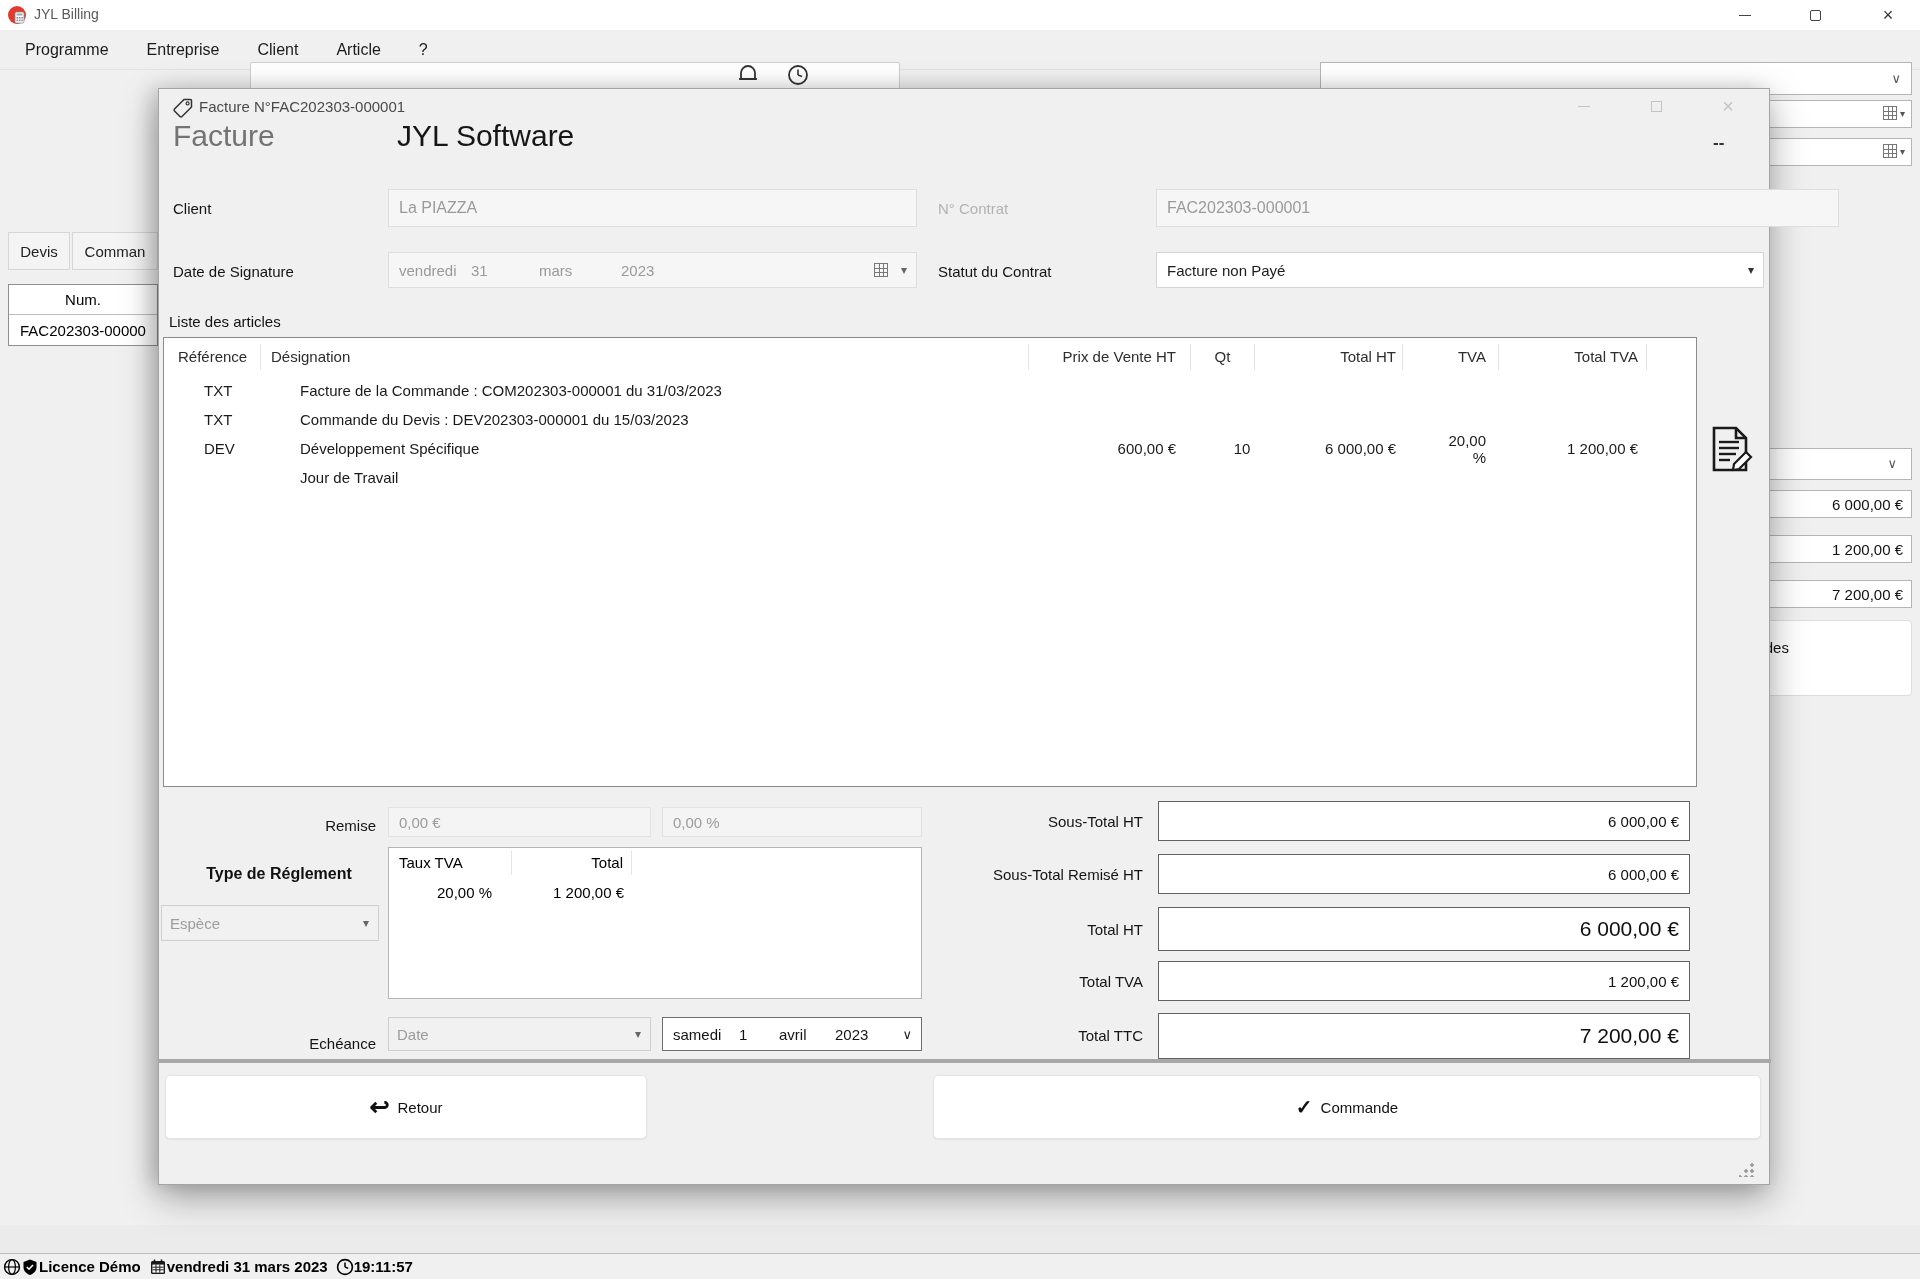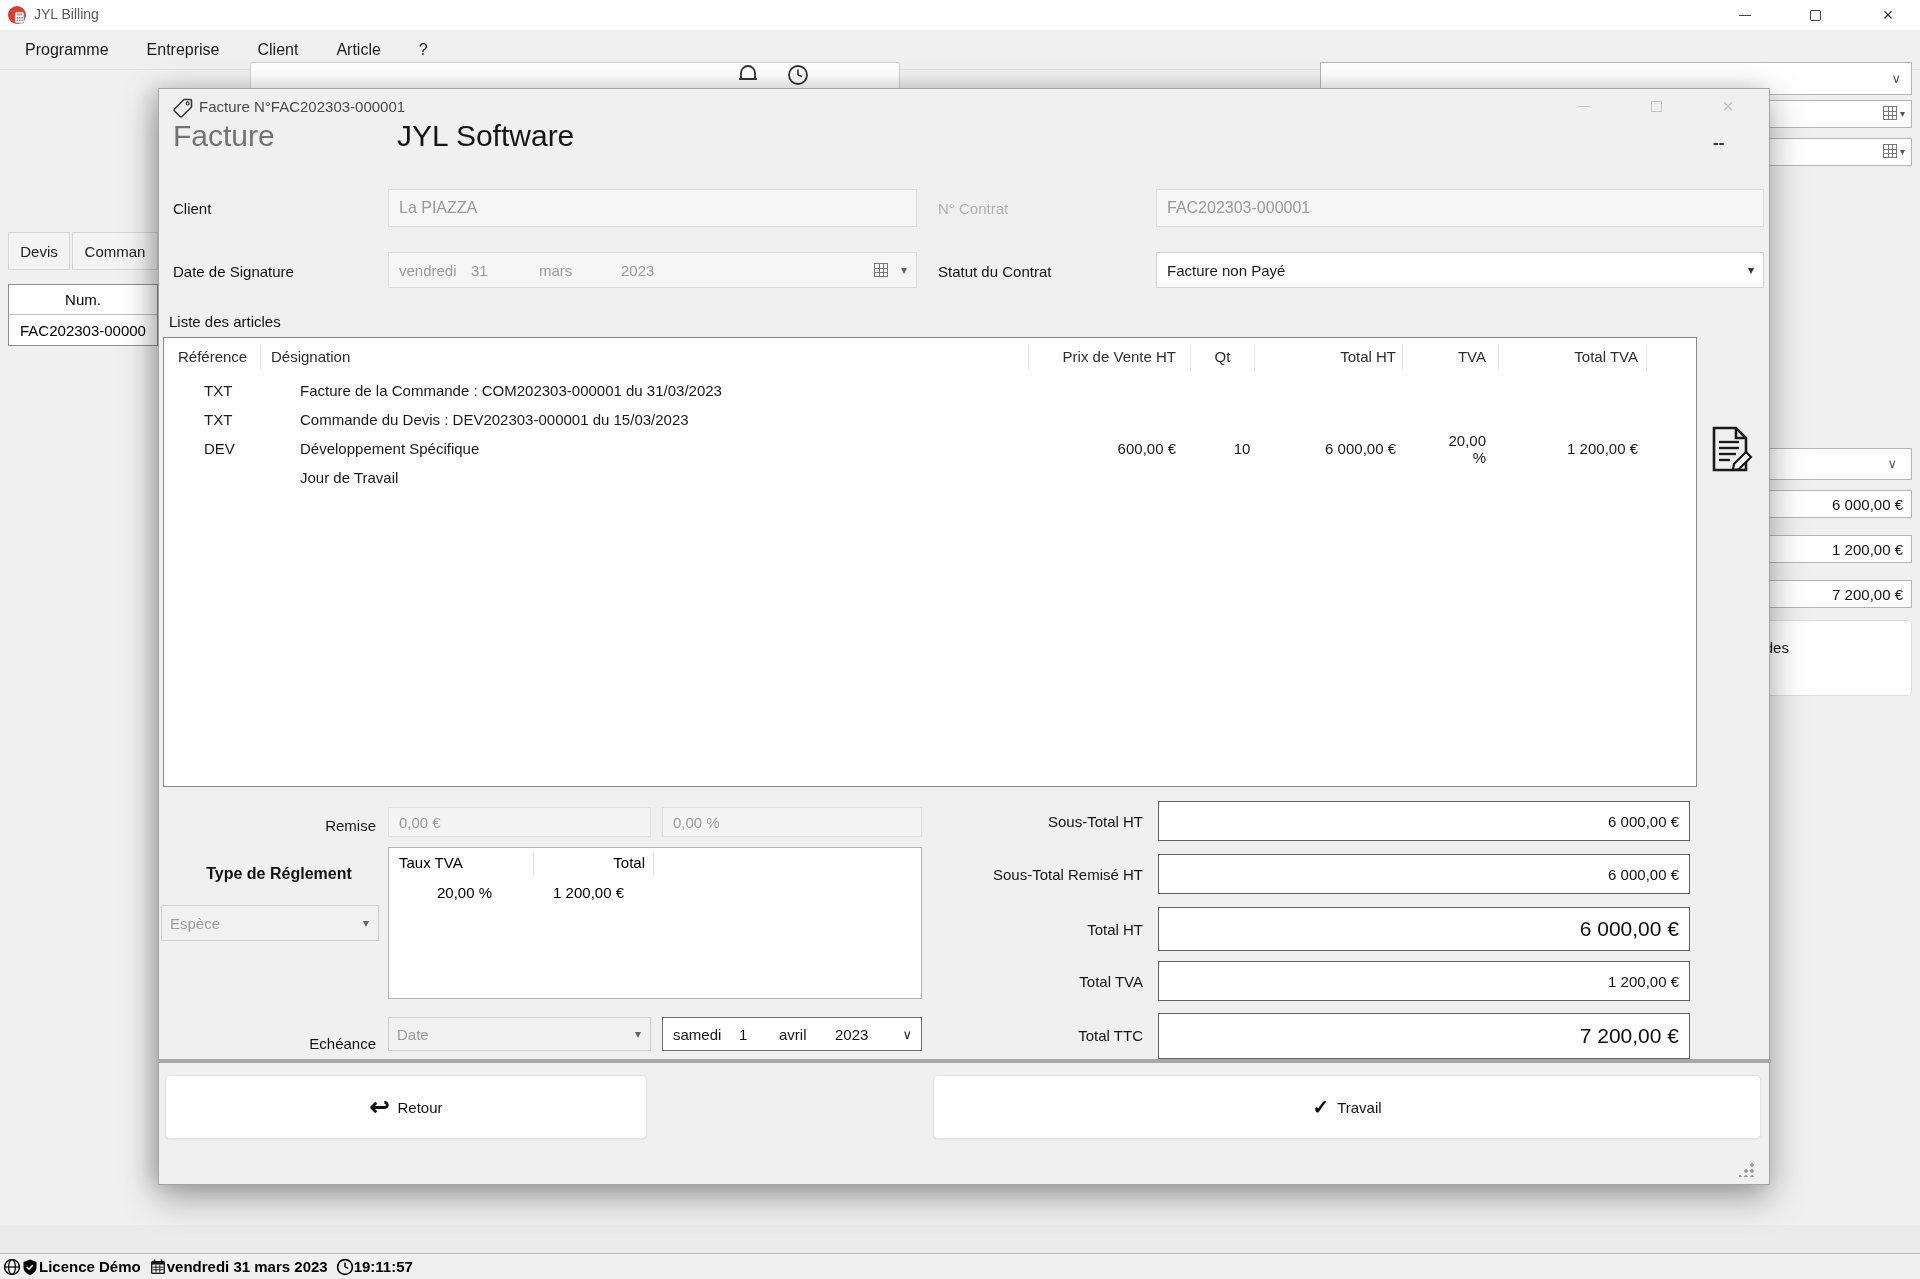--- a/index.html
+++ b/index.html
@@ -88,21 +88,21 @@
   .c-tail { width:50px; }
 
   .edit-ic { left:1547px; top:335px; }
 
   .remise-lbl { left:0; top:728px; width:217px; text-align:right; }
   .inp-sm { background:#f4f4f4; border:1px solid #e2e2e2; color:#9c9c9c; font-size:15px; display:flex; align-items:center; padding-left:10px; position:absolute; }
 
   .pay-lbl { left:20px; top:776px; width:200px; text-align:center; font-size:16px; font-weight:bold; color:#111; }
   .tva-table { left:229px; top:758px; width:534px; height:152px; background:#fff; border:1px solid #b5b5b5; }
   .tva-head { display:flex; height:30px; align-items:center; }
-  .tva-head .t1 { width:145px; padding-left:10px; font-size:15px; border-right:1px solid #e4e4e4; height:24px; line-height:24px; }
+  .tva-head .t1 { width:123px; padding-left:10px; font-size:15px; border-right:1px solid #e4e4e4; height:24px; line-height:24px; }
   .tva-head .t2 { width:120px; text-align:right; padding-right:8px; font-size:15px; border-right:1px solid #e4e4e4; height:24px; line-height:24px; }
   .tva-row { display:flex; height:28px; align-items:center; }
   .tva-row .t1 { width:123px; text-align:right; padding-right:20px; font-size:15px; }
   .tva-row .t2 { width:120px; text-align:right; padding-right:8px; font-size:15px; }
 
   .ech-lbl { left:0; top:946px; width:217px; text-align:right; }
   .date-pick { left:503px; top:928px; width:260px; height:34px; background:#fff; border:1px solid #6f6f6f; color:#141414; font-size:15px; display:flex; align-items:center; padding-left:10px; position:absolute; }
 
   .tot-lbl { width:364px; text-align:right; position:absolute; left:620px; }
   .tot-inp { position:absolute; left:999px; width:532px; background:#fff; border:1px solid #636363; display:flex; align-items:center; justify-content:flex-end; padding-right:10px; font-size:15px; color:#101010; }
@@ -259,21 +259,21 @@
         </div>
     </div>
 
     <div class="abs h-left">Facture</div>
     <div class="abs h-center">JYL Software</div>
     <div class="abs h-right">--</div>
 
     <div class="abs lbl" style="left:14px;top:111px;">Client</div>
     <div class="abs inp-dis" style="left:229px;top:100px;width:529px;height:38px;">La PIAZZA</div>
     <div class="abs lbl-grey" style="left:779px;top:111px;">N° Contrat</div>
-    <div class="abs inp-dis" style="left:997px;top:100px;width:608px;height:38px;">FAC202303-000001</div>
+    <div class="abs inp-dis" style="left:997px;top:100px;width:683px;height:38px;">FAC202303-000001</div>
 
     <div class="abs lbl" style="left:14px;top:174px;">Date de Signature</div>
     <div class="abs inp-dis" style="left:229px;top:163px;width:529px;height:36px;font-size:15px;">
       <span class="dpart" style="width:72px;">vendredi</span>
       <span class="dpart" style="width:68px;">31</span>
       <span class="dpart" style="width:82px;">mars</span>
       <span class="dpart">2023</span>
       <span class="abs" style="right:28px;top:10px;"><span class="grid-ic" style="display:inline-block;"></span></span>
       <span class="darr">▾</span>
     </div>
@@ -398,19 +398,19 @@
     <div class="tot-inp tot-big" style="top:924px;height:46px;">7 200,00 €</div>
 
     <div class="abs divider"></div>
 
     <div class="btn" style="left:6px;width:482px;">
       <span class="btn-ic">↩</span>
       <span>Retour</span>
     </div>
     <div class="btn" style="left:774px;width:828px;">
       <span class="btn-ic" style="font-size:20px;">✓</span>
-      <span>Travail</span>
+      <span>Commande</span>
     </div>
 
     <div class="abs grip"></div>
   </div>
 
 </div>
 
 </body></html>

